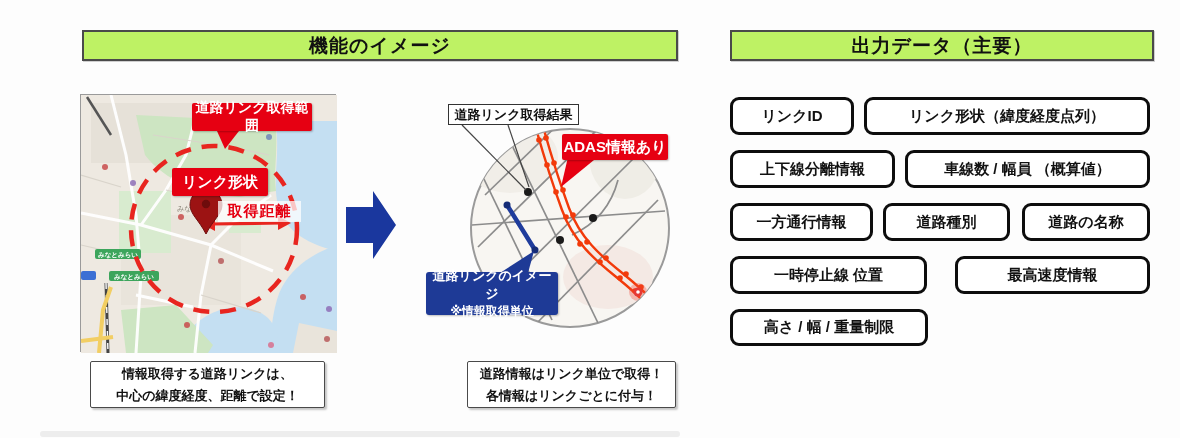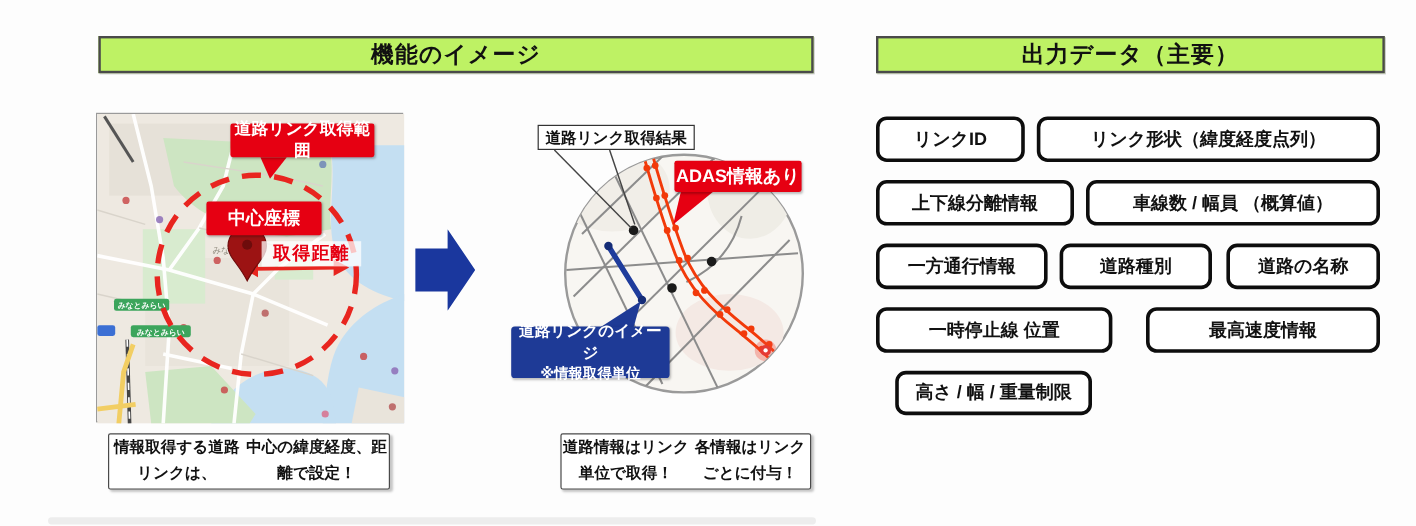--- a/index.html
+++ b/index.html
@@ -4,21 +4,21 @@
 <style>
   html,body{margin:0;padding:0;background:#fdfdfd;}
   body{width:1180px;height:438px;position:relative;overflow:hidden;
        font-family:"Liberation Sans","DejaVu Sans",sans-serif;color:#111;}
   .abs{position:absolute;box-sizing:border-box;}
   .hdr{border:2px solid #4a4a4a;background:#bef264;font-weight:bold;font-size:19px;
        display:flex;align-items:center;justify-content:center;letter-spacing:1px;
        box-shadow:1px 1px 0 rgba(0,0,0,.18);}
   .caption{border:1.5px solid #4a4a4a;background:#fff;border-radius:2px;
        font-weight:bold;font-size:13px;line-height:1.65;text-align:center;
-       display:flex;flex-direction:row;justify-content:center;
+       display:flex;flex-direction:column;justify-content:center;
        box-shadow:2px 2px 2px rgba(0,0,0,.22);}
   .redtag{background:#e60012;color:#ffffff;font-weight:bold;text-align:center;
        display:flex;align-items:center;justify-content:center;border-radius:2px;
        box-shadow:1px 1px 2px rgba(0,0,0,.25);}
   .obox{border:3px solid #0d0d0d;border-radius:9px;background:#fff;height:38px;
        font-weight:bold;font-size:15px;display:flex;align-items:center;
        justify-content:center;white-space:nowrap;}
   .whitebox{background:#fff;border:1.5px solid #333;font-weight:bold;font-size:13px;
        display:flex;align-items:center;justify-content:center;white-space:nowrap;}
   .bluebox{background:#1e3a96;color:#fff;font-weight:bold;text-align:center;
@@ -113,21 +113,21 @@
   <polygon points="112,101 134,101 123,114" fill="#e60012"></polygon>
 
   <g>
     <path d="M125,94 C116,94 109,101 109,110 C109,119 118,125 125,139 C132,125 141,119 141,110 C141,101 134,94 125,94 Z" fill="#9c1313" stroke="#6e0c0c" stroke-width="1"></path>
     <circle cx="125" cy="109" r="4.2" fill="#6e0c0c"></circle>
   </g>
 </svg>
 </div>
 
 <div class="abs redtag" style="left:192px;top:103px;width:120px;height:28px;font-size:14px;">道路リンク取得範囲</div>
-<div class="abs redtag" style="left:172px;top:168px;width:96px;height:28px;font-size:15px;">中心座標</div>
+<div class="abs redtag" style="left:172px;top:168px;width:96px;height:28px;font-size:15px;">リンク形状</div>
 <div class="abs distlabel" style="left:218px;top:201px;width:83px;height:21px;">取得距離</div>
 
 <div class="abs caption" style="left:90px;top:361px;width:235px;height:47px;">
   <span>情報取得する道路リンクは、</span>
   <span>中心の緯度経度、距離で設定！</span>
 </div>
 
 <div class="abs" style="left:346px;top:191px;">
   <svg width="50" height="68" viewBox="0 0 50 68">
     <polygon points="0,16 27,16 27,0 50,34 27,68 27,52 0,52" fill="#1a379e"></polygon>
@@ -227,16 +227,16 @@
   <div class="abs obox" style="left:0px;top:53px;width:165px;">上下線分離情報</div>
   <div class="abs obox" style="left:175px;top:53px;width:245px;">車線数 / 幅員 （概算値）</div>
 
   <div class="abs obox" style="left:0px;top:106px;width:143px;">一方通行情報</div>
   <div class="abs obox" style="left:153px;top:106px;width:127px;">道路種別</div>
   <div class="abs obox" style="left:292px;top:106px;width:128px;">道路の名称</div>
 
   <div class="abs obox" style="left:0px;top:159px;width:197px;">一時停止線 位置</div>
   <div class="abs obox" style="left:225px;top:159px;width:195px;">最高速度情報</div>
 
-  <div class="abs obox" style="left:16px;top:212px;width:164px;height:37px;">高さ / 幅 / 重量制限</div>
+  <div class="abs obox" style="left:0px;top:212px;width:198px;height:37px;">高さ / 幅 / 重量制限</div>
 </div>
 
 <div class="abs" style="left:40px;top:431px;width:640px;height:6px;background:#ededed;border-radius:3px;"></div>
 
 </body></html>

